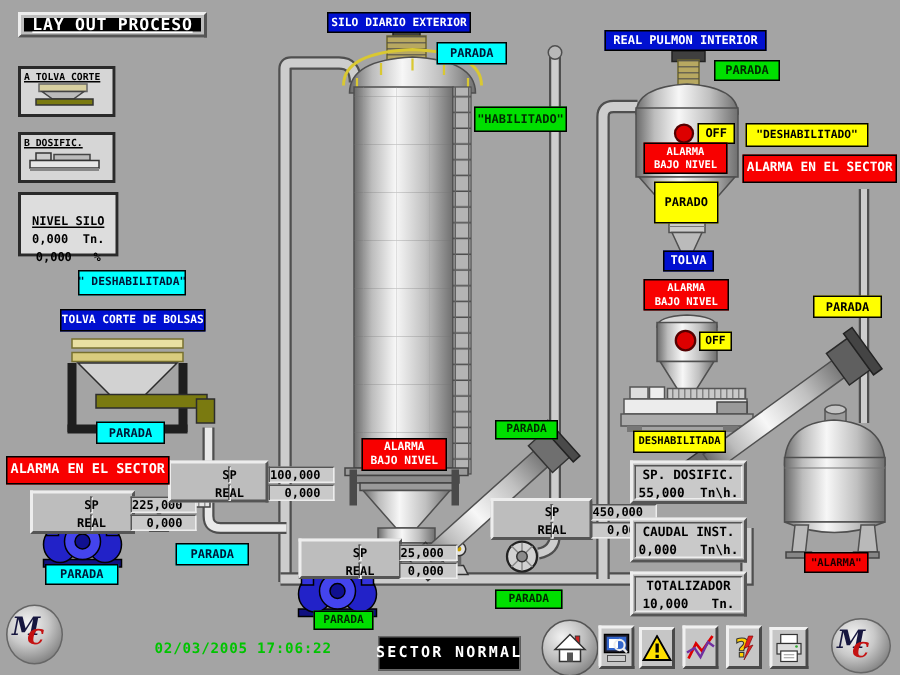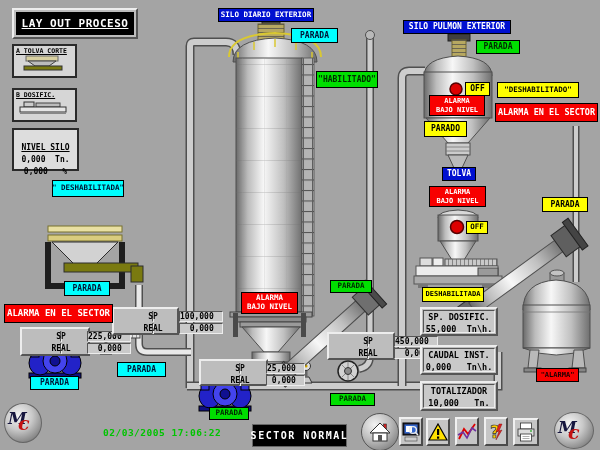--- a/index.html
+++ b/index.html
@@ -242,21 +242,21 @@
 
   <g transform="translate(468,312) rotate(-36)">
     <rect x="-24" y="-8" width="14" height="16" fill="#9a9a9a" stroke="#333"></rect>
     <rect x="-12" y="-10" width="22" height="20" fill="#6a6a6a" stroke="#333"></rect>
     <rect x="6" y="-7" width="110" height="14" fill="url(#metalH)" stroke="#4f4f4f"></rect>
     <rect x="112" y="-13" width="18" height="26" fill="#5f5f5f" stroke="#2a2a2a"></rect>
     <rect x="129" y="-17" width="7" height="34" fill="#444" stroke="#222"></rect>
   </g>
 </svg>
 
-<div class="abs raised" style="left:12px;top:8px;width:126px;height:31px;">
+<div class="abs raised" style="left:12px;top:8px;width:126px;height:17px;">
   <div class="titlebox" style="position:absolute;left:2px;top:2px;right:2px;bottom:2px;">LAY OUT PROCESO</div>
 </div>
 
 <div class="abs navbtn" style="left:12px;top:88px;width:65px;height:34px;">
   <span class="t">B DOSIFIC.</span>
   <svg width="56" height="17" viewBox="0 0 56 17">
     <rect x="8" y="3" width="10" height="5" fill="#CCC" stroke="#333"></rect>
     <rect x="20" y="4" width="24" height="4" fill="#BBB" stroke="#444"></rect>
     <rect x="4" y="8" width="46" height="5" fill="#E6E6E6" stroke="#333"></rect>
     <rect x="4" y="13" width="46" height="2" fill="#888"></rect>
@@ -273,20 +273,21 @@
 </div>
 
 <div class="abs nivel" style="left:12px;top:128px;width:67px;height:43px;">
   <span class="tt">NIVEL SILO</span>
   <span>0,000  Tn.</span>
   <span>0,000   %</span>
 </div>
 
 <div class="lbl cyan" style="left:52px;top:180px;width:72px;height:17px;font-size:7.5px;">" DESHABILITADA"</div>
 
+<div class="lbl blue" style="left:40px;top:206px;width:97px;height:15px;font-size:7.5px;">TOLVA CORTE DE BOLSAS</div>
 
 <div class="lbl cyan" style="left:64px;top:281px;width:46px;height:15px;font-size:8px;">PARADA</div>
 
 <div class="lbl red" style="left:4px;top:304px;width:109px;height:19px;font-size:9px;">ALARMA EN EL SECTOR</div>
 
 <div class="abs raised spbox" style="left:20px;top:327px;width:70px;height:29px;">
   <div class="spcell sunken">SP</div>
   <div class="spcell spval sunken">225,000</div>
   <div class="spcell sunken">REAL</div>
   <div class="spcell spval sunken">0,000</div>
@@ -327,36 +328,36 @@
   <div class="spcell sunken">SP</div>
   <div class="spcell spval sunken">450,000</div>
   <div class="spcell sunken">REAL</div>
   <div class="spcell spval sunken">0,000</div>
 </div>
 
 <div class="lbl green" style="left:209px;top:407px;width:40px;height:13px;font-size:7.5px;">PARADA</div>
 
 <div class="lbl green" style="left:330px;top:393px;width:45px;height:13px;font-size:7.5px;">PARADA</div>
 
-<div class="lbl blue" style="left:403px;top:20px;width:108px;height:14px;font-size:8px;">SILO PULMON EXTERIOR</div>
+<div class="lbl blue" style="left:403px;top:20px;width:108px;height:14px;font-size:8px;">REAL PULMON INTERIOR</div>
 
 <div class="lbl green" style="left:476px;top:40px;width:44px;height:14px;font-size:8px;">PARADA</div>
 
 <div class="lbl yellow" style="left:465px;top:82px;width:25px;height:14px;font-size:8px;">OFF</div>
 
 <div class="lbl red" style="left:429px;top:95px;width:56px;height:21px;font-size:7px;">
   <span>ALARMA</span>
   <span>BAJO NIVEL</span>
 </div>
 
 <div class="lbl yellow" style="left:497px;top:82px;width:82px;height:16px;font-size:7.5px;">"DESHABILITADO"</div>
 
 <div class="lbl red" style="left:495px;top:103px;width:103px;height:19px;font-size:8.5px;">ALARMA EN EL SECTOR</div>
 
-<div class="lbl yellow" style="left:424px;top:121px;width:43px;height:16px;font-size:8px;text-align:right;">PARADO</div>
+<div class="lbl yellow" style="left:436px;top:121px;width:43px;height:28px;font-size:8px;text-align:right;">PARADO</div>
 
 <div class="lbl blue" style="left:442px;top:167px;width:34px;height:14px;font-size:8px;">TOLVA</div>
 
 <div class="lbl red" style="left:429px;top:186px;width:57px;height:21px;font-size:7px;">
   <span>ALARMA</span>
   <span>BAJO NIVEL</span>
 </div>
 
 <div class="lbl yellow" style="left:466px;top:221px;width:22px;height:13px;font-size:7.5px;">OFF</div>
 

